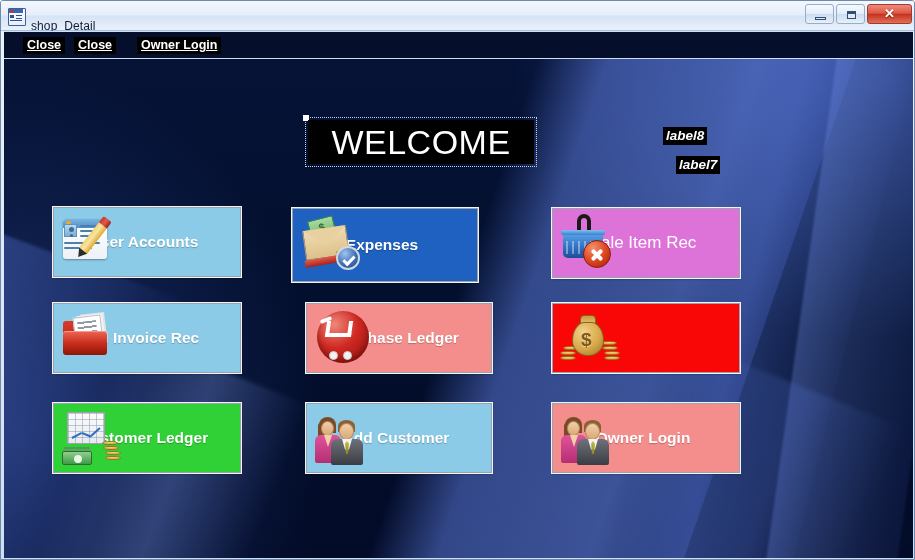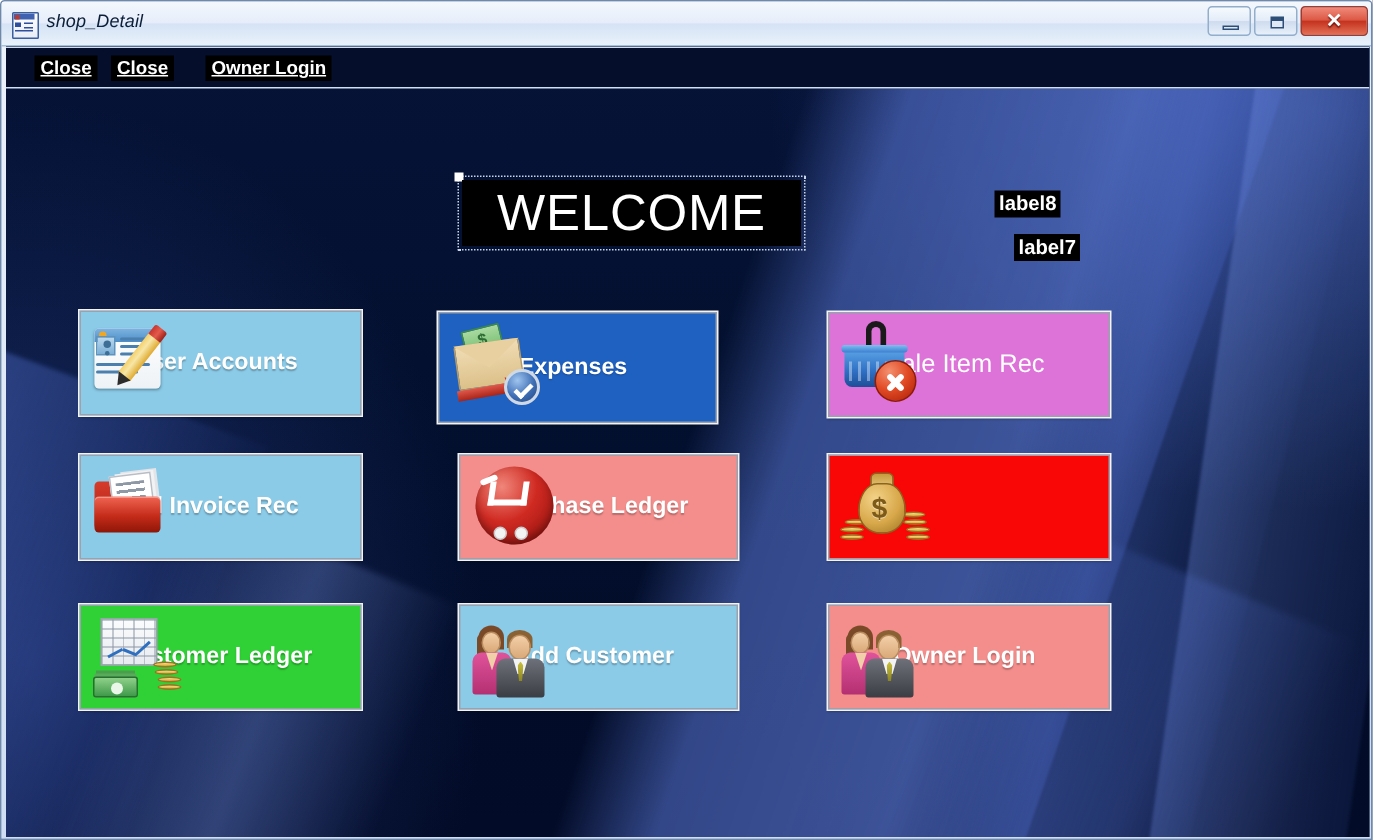--- a/index.html
+++ b/index.html
@@ -56,26 +56,25 @@
   .title-icon .ti-sq.a { left: 1px; top: 6px; width: 4px; height: 3px; }
   .title-icon .ti-sq.b { left: 7px; top: 6px; width: 6px; height: 1px; }
   .title-icon .ti-sq.c { left: 7px; top: 9px; width: 6px; height: 1px; }
   .title-icon .ti-sq.d { left: 1px; top: 11px; width: 12px; height: 1px; }
   .title-icon .ti-red {
     position: absolute; left: 1px; top: 1px; width: 3px; height: 3px; background: #c0392b;
   }
 
   .title-text {
     position: absolute;
-    left: 30px; top: 6px;
+    left: 30px; top: 18px;
     font-size: 12px;
     color: #0b1e38;
     letter-spacing: 0.1px;
     white-space: nowrap;
-    font-style: italic;
   }
 
   .winbtns {
     position: absolute;
     right: 4px; top: 3px;
     display: flex;
     gap: 2px;
   }
   .winbtn {
     width: 29px; height: 20px;
@@ -227,20 +226,21 @@
     position: absolute;
     background: #000000;
     color: #ffffff;
     font-size: 13.5px;
     font-weight: bold;
     line-height: 18px;
     height: 18px;
     padding: 0 3px;
     white-space: nowrap;
     z-index: 6;
+    font-style: italic;
   }
   .mini-label.l8 { left: 659px; top: 96px; }
   .mini-label.l7 { left: 672px; top: 125px; }
 
   
   .tile {
     position: absolute;
     box-sizing: border-box;
     border: 1px solid #9aa2ad;
     outline: 1px solid #f2f4f7;

